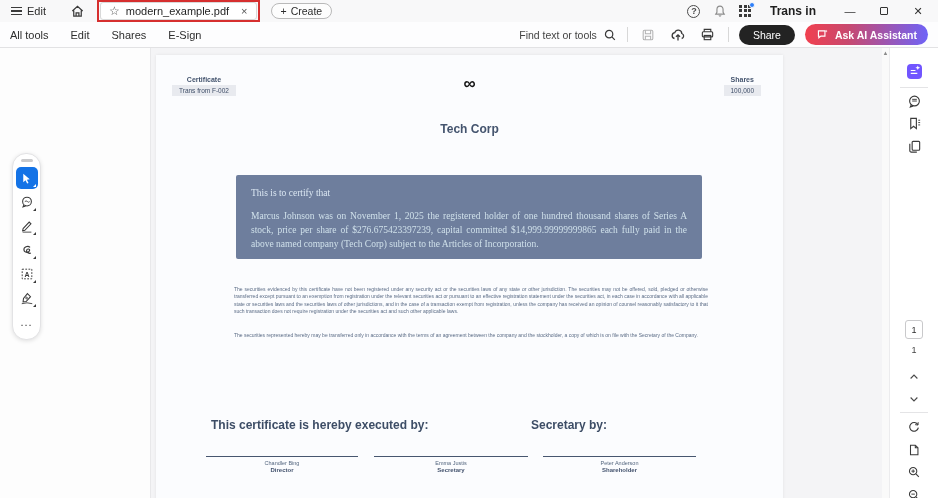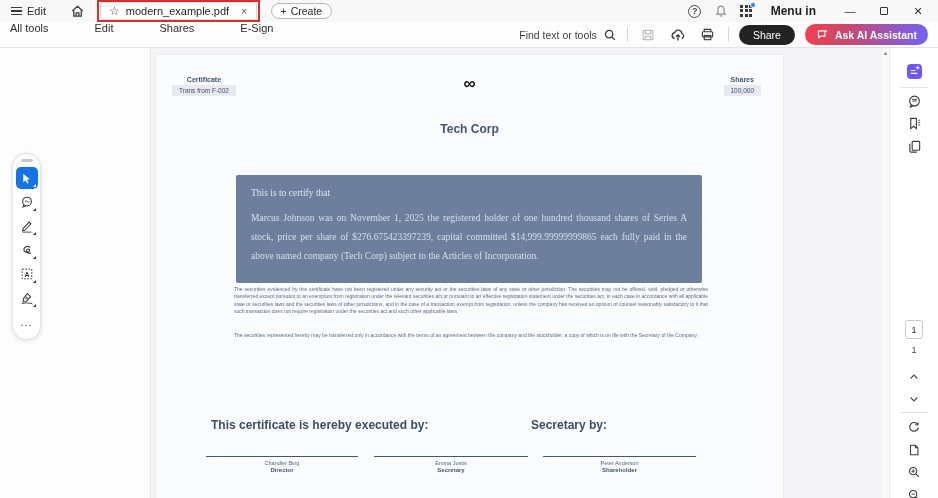--- a/index.html
+++ b/index.html
@@ -20,21 +20,21 @@
   .tb-right { margin-left:auto; display:flex; align-items:center; gap:6px; }
   .circle-q { width:13px; height:13px; border:1.2px solid #4a4a4a; border-radius:50%; font-size:9px; display:flex; align-items:center; justify-content:center; color:#4a4a4a; font-weight:bold; }
   .apps-grid { position:relative; width:13px; height:13px; display:grid; grid-template-columns:repeat(3,3px); grid-template-rows:repeat(3,3px); gap:1.5px; }
   .apps-grid i { background:#3a3a3a; width:3px; height:3px; }
   .apps-dot { position:absolute; right:-3px; top:-3px; width:6px; height:6px; border-radius:50%; background:#2d7ff9; border:1px solid #f8f8f9; }
   .signin { font-size:12px; font-weight:bold; color:#1f1f1f; margin:0 14px 0 8px; }
   .win-btn { width:28px; height:20px; display:flex; align-items:center; justify-content:center; color:#333; font-size:11px; }
   .restore-sq { width:8px; height:8px; border:1.2px solid #333; border-radius:1px; }
 
   
-  .toolbar { height:26px; background:#fdfdfe; border-bottom:1px solid #e2e2e4; display:flex; padding:0 10px; flex:0 0 auto;gap:24px; }
+  .toolbar { height:26px; background:#fdfdfe; border-bottom:1px solid #e2e2e4; display:flex; align-items:center; padding:0 10px; flex:0 0 auto; }
   .nav-item { font-size:11px; color:#2e2e2e; margin-right:22px; cursor:pointer; }
   .tbr { margin-left:auto; display:flex; align-items:center; gap:10px; }
   .find { display:flex; align-items:center; gap:6px; font-size:10.5px; color:#444; cursor:pointer; }
   .vsep { width:1px; height:15px; background:#d8d8d8; }
   .icon-btn { display:flex; align-items:center; justify-content:center; width:20px; height:20px; cursor:pointer; }
   .icon-btn.disabled { opacity:.38; }
   .share-btn { background:#232323; color:#fff; font-size:10.5px; font-weight:normal; border-radius:13px; padding:4px 14px; cursor:pointer; }
   .ai-btn { display:flex; align-items:center; gap:6px; color:#fff; font-size:10.5px; font-weight:bold; border-radius:13px; padding:4px 11px; background:linear-gradient(90deg,#f1404f 0%,#c8496f  35%,#6f63f7 100%); cursor:pointer; }
 
   
@@ -43,23 +43,23 @@
   .page { position:absolute; left:5px; top:7px; width:627px; height:460px; background:#fbfcfe; box-shadow:0 0 3px rgba(0,0,0,.08); }
 
   
   .cert-head-label { font-size:7px; font-weight:bold; color:#44546e; text-align:center; margin-bottom:2px; }
   .badge { background:#e8eaef; color:#3f4e68; font-size:6.5px; padding:2px 7px; text-align:center; }
   .head-left { position:absolute; left:16px; top:21px; }
   .head-right { position:absolute; right:22px; top:21px; }
   .logo { position:absolute; left:0; right:0; top:20px; text-align:center; font-size:17px; font-weight:bold; color:#141414; line-height:1; }
   .company { position:absolute; left:0; right:0; top:67px; text-align:center; font-size:12px; font-weight:bold; color:#44546e; }
   .cert-title { position:absolute; left:0; right:0; top:73px; text-align:center; font-family:"Liberation Serif", serif; font-size:27px; color:#50617f; }
-  .blue-box { position:absolute; left:80px; top:120px; width:466px; height:108px; background:#6e7e9d; border-radius:2px; padding:13px 15px; font-family:"Liberation Serif", serif; }
+  .blue-box { position:absolute; left:80px; top:120px; width:466px; height:84px; background:#6e7e9d; border-radius:2px; padding:13px 15px; font-family:"Liberation Serif", serif; }
   .certify-intro { font-size:9.5px; color:#dbe7f2; }
-  .certify-body { margin-top:11px; font-size:9.5px; line-height:19px; color:#cfe0ea; text-align:justify; }
+  .certify-body { margin-top:11px; font-size:9.5px; line-height:14px; color:#cfe0ea; text-align:justify; }
   .legal { position:absolute; left:78px; width:474px; font-size:5px; line-height:7.4px; color:#5b6c86; text-align:justify; }
   .legal1 { top:231px; }
   .legal2 { top:277px; }
   .exec-label { position:absolute; font-size:12px; font-weight:bold; color:#3d4d66; top:363px; }
   .exec-left { left:55px; }
   .exec-right { left:375px; }
   .sig { position:absolute; top:401px; border-top:1px solid #47566f; text-align:center; }
   .sig .sig-name { font-size:5.5px; color:#54667f; margin-top:3px; }
   .sig .sig-role { font-size:6px; font-weight:bold; color:#44536e; margin-top:1px; }
   .sig1 { left:50px; width:152px; }
@@ -133,21 +133,21 @@
             <i></i>
             <i></i>
             <i></i>
             <i></i>
             <i></i>
             <i></i>
             <i></i>
           <span class="apps-dot"></span>
         </span>
       </div>
-      <span class="signin">Menu in</span>
+      <span class="signin">Trans in</span>
       <div class="win-btn">—</div>
       <div class="win-btn">
         <span class="restore-sq"></span>
       </div>
       <div class="win-btn">✕</div>
     </div>
   </div>
 
   <div class="toolbar">
     <span class="nav-item">All tools</span>

